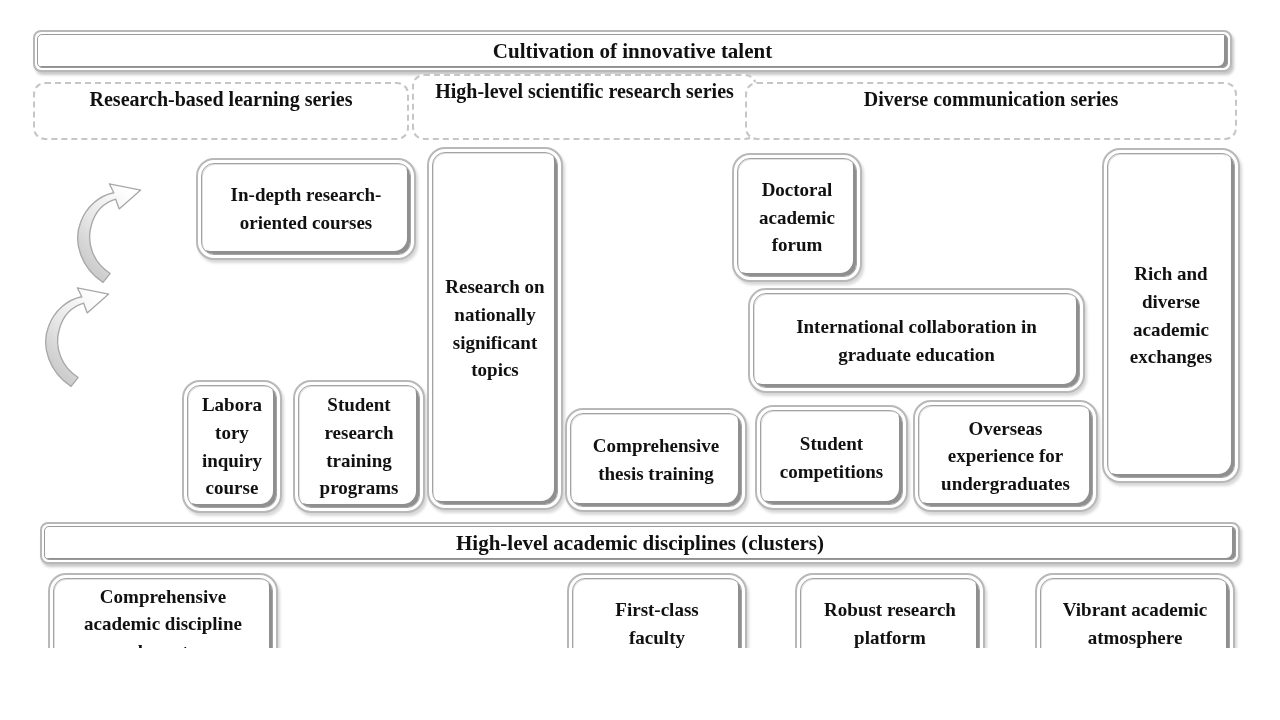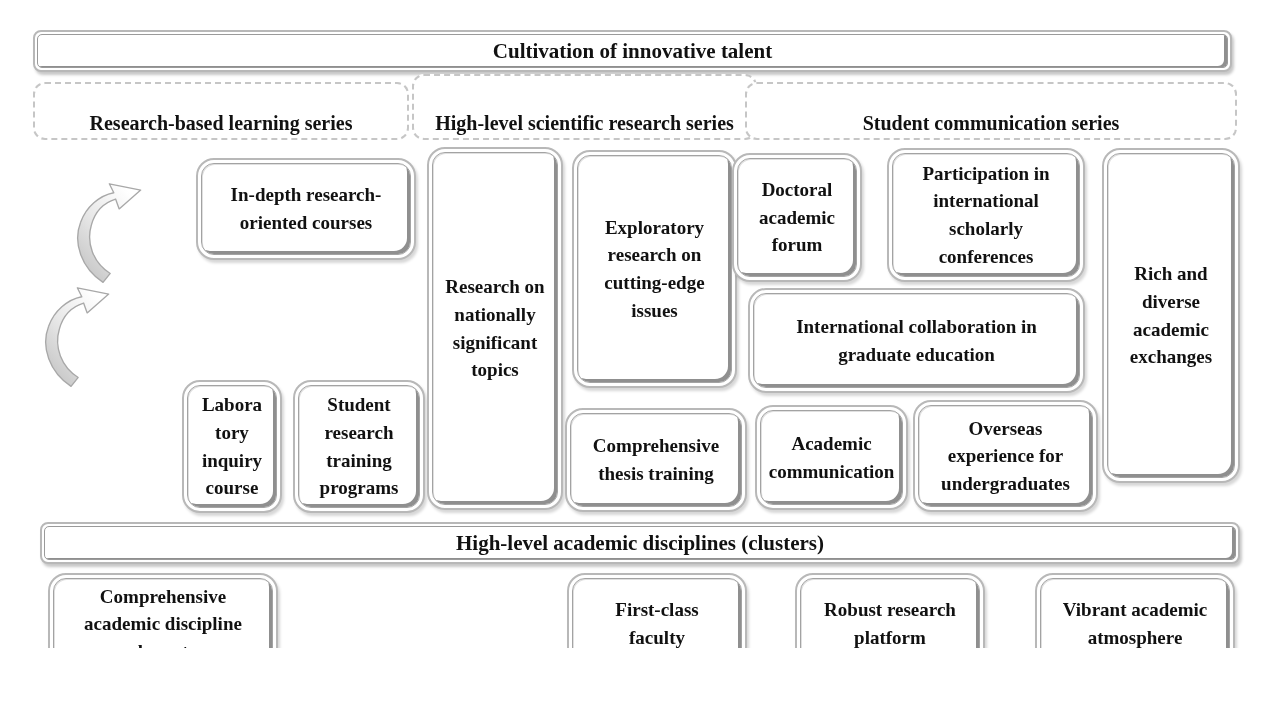--- a/index.html
+++ b/index.html
@@ -32,21 +32,21 @@
     width:100%; height:100%; box-sizing:border-box;
     border:1px solid #9a9a9a; border-radius:5px;
     box-shadow: inset -5px -3px 0 -2px #8f8f8f;
     display:flex; align-items:center; justify-content:center;
     font-size:21px;
   }
   
   .dashed {
     position:absolute; background:#ffffff; box-sizing:border-box;
     border:2px dashed #c6c6c6; border-radius:12px;
-    display:flex; align-items:flex-end; justify-content:center;
+    display:flex; align-items:flex-start; justify-content:center;
     text-align:center; font-size:20px; line-height:1.3; padding:2px 10px;
   }
   .arrow { position:absolute; z-index:5; }
 </style>
 </head>
 <body>
 
 <div id="canvas">
 
   <div class="banner" style="left:33px;top:30px;width:1199px;height:42px">
@@ -55,21 +55,21 @@
     </div>
   </div>
 
   <div class="dashed" style="left:33px;top:82px;width:376px;height:58px">
     <span>Research-based learning series</span>
   </div>
   <div class="dashed" style="left:412px;top:74px;width:345px;height:66px">
     <span>High-level scientific research series</span>
   </div>
   <div class="dashed" style="left:745px;top:82px;width:492px;height:58px">
-    <span>Student communication series</span>
+    <span>Diverse communication series</span>
   </div>
 
   <svg class="arrow" style="left:66px;top:182px" width="92" height="104" viewBox="0 0 100 116">
     <defs>
       <linearGradient id="ag1" x1="0" y1="1" x2="0.7" y2="0">
         <stop offset="0" stop-color="#bdbdbd"></stop>
         <stop offset="0.55" stop-color="#e8e8e8"></stop>
         <stop offset="1" stop-color="#ffffff"></stop>
       </linearGradient>
     </defs>
@@ -100,49 +100,39 @@
     <div class="in">
       <span>Student research training programs</span>
     </div>
   </div>
 
   <div class="fbox" style="left:427px;top:147px;width:136px;height:363px">
     <div class="in">
       <span>Research on nationally significant topics</span>
     </div>
   </div>
-  <div class="fbox" style="left:572px;top:150px;width:165px;height:238px">
-    <div class="in">
-      <span>Exploratory research on cutting-edge issues</span>
-    </div>
-  </div>
   <div class="fbox" style="left:565px;top:408px;width:182px;height:104px">
     <div class="in">
       <span>Comprehensive thesis training</span>
     </div>
   </div>
 
   <div class="fbox" style="left:732px;top:153px;width:130px;height:129px">
     <div class="in">
       <span>Doctoral academic forum</span>
     </div>
   </div>
-  <div class="fbox" style="left:887px;top:148px;width:198px;height:134px">
-    <div class="in">
-      <span>Participation in international scholarly conferences</span>
-    </div>
-  </div>
   <div class="fbox" style="left:748px;top:288px;width:337px;height:105px">
     <div class="in">
       <span>International collaboration in graduate education</span>
     </div>
   </div>
   <div class="fbox" style="left:755px;top:405px;width:153px;height:105px">
     <div class="in">
-      <span>Academic communication</span>
+      <span>Student competitions</span>
     </div>
   </div>
   <div class="fbox" style="left:1102px;top:148px;width:138px;height:335px">
     <div class="in">
       <span>Rich and diverse academic exchanges</span>
     </div>
   </div>
   <div class="fbox" style="left:913px;top:400px;width:185px;height:112px">
     <div class="in">
       <span>Overseas experience for undergraduates</span>

